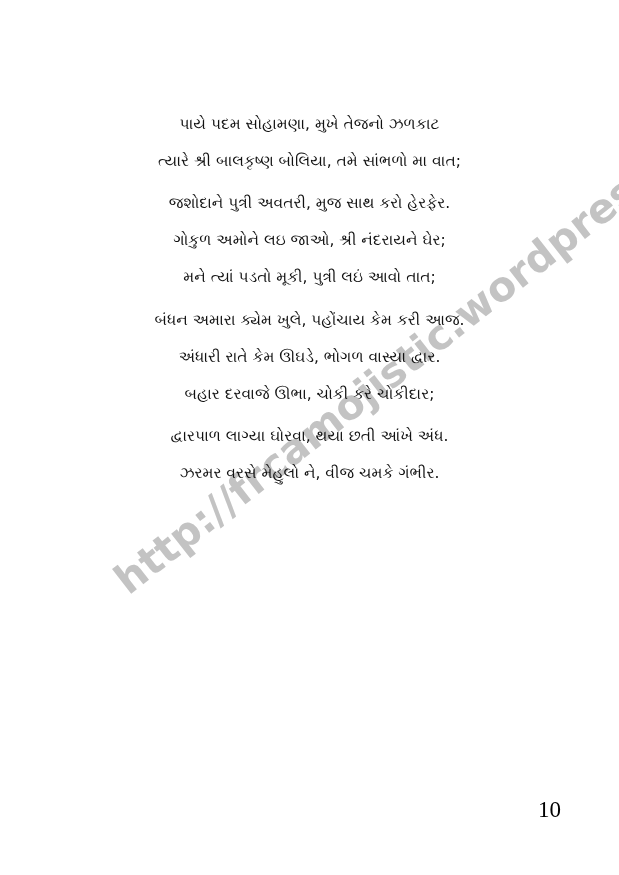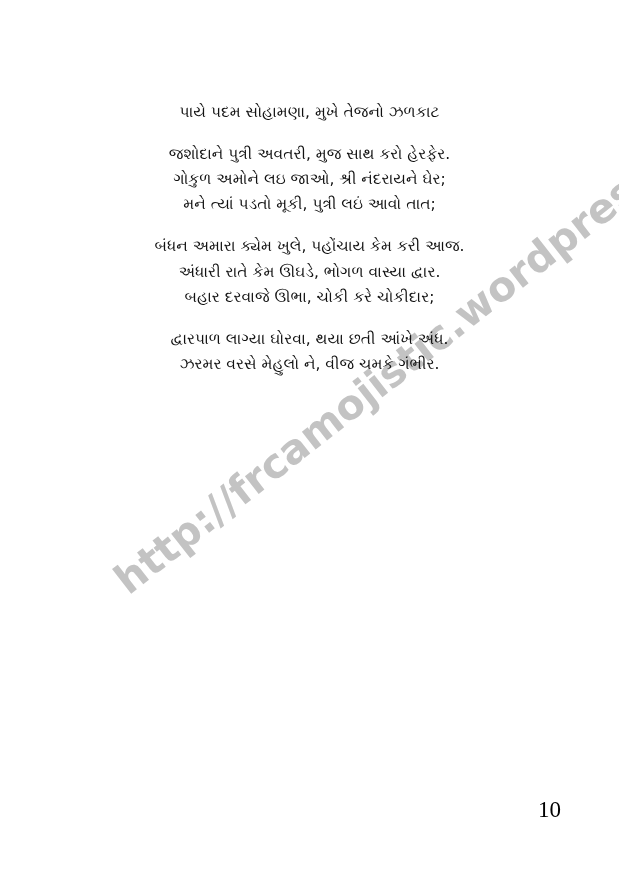--- a/index.html
+++ b/index.html
@@ -48,20 +48,21 @@
     font-family: "DejaVu Sans", sans-serif;
     font-size: 15.5px;
     line-height: 1.62;
     color: #111111;
   }
   .stanza {
     margin-bottom: 17px;
   }
   .line {
     white-space: nowrap;
+    margin-top: 12px;
   }
   .page-number {
     position: absolute;
     right: 58px;
     bottom: 52px;
     font-family: "Liberation Serif", serif;
     font-size: 23px;
     color: #000000;
     z-index: 3;
     margin-top: 23px;
@@ -71,20 +72,21 @@
 <body>
 
 <div id="page">
 
   <div class="watermark">http://frcamojistic.wordpress.com/</div>
 
   <div class="poem">
 
     <div class="stanza">
       <div class="line">પાયે પદમ સોહામણા, મુખે તેજનો ઝળકાટ</div>
+      <div class="line">ત્યારે શ્રી બાલકૃષ્ણ બોલિયા, તમે સાંભળો મા વાત;</div>
     </div>
 
     <div class="stanza">
       <div class="line">જશોદાને પુત્રી અવતરી, મુજ સાથ કરો હેરફેર.</div>
       <div class="line">ગોકુળ અમોને લઇ જાઓ, શ્રી નંદરાયને ઘેર;</div>
       <div class="line">મને ત્યાં પડતો મૂકી, પુત્રી લઇં આવો તાત;</div>
     </div>
 
     <div class="stanza">
       <div class="line">બંધન અમારા ક્યેમ ખુલે, પહોંચાય કેમ કરી આજ.</div>

